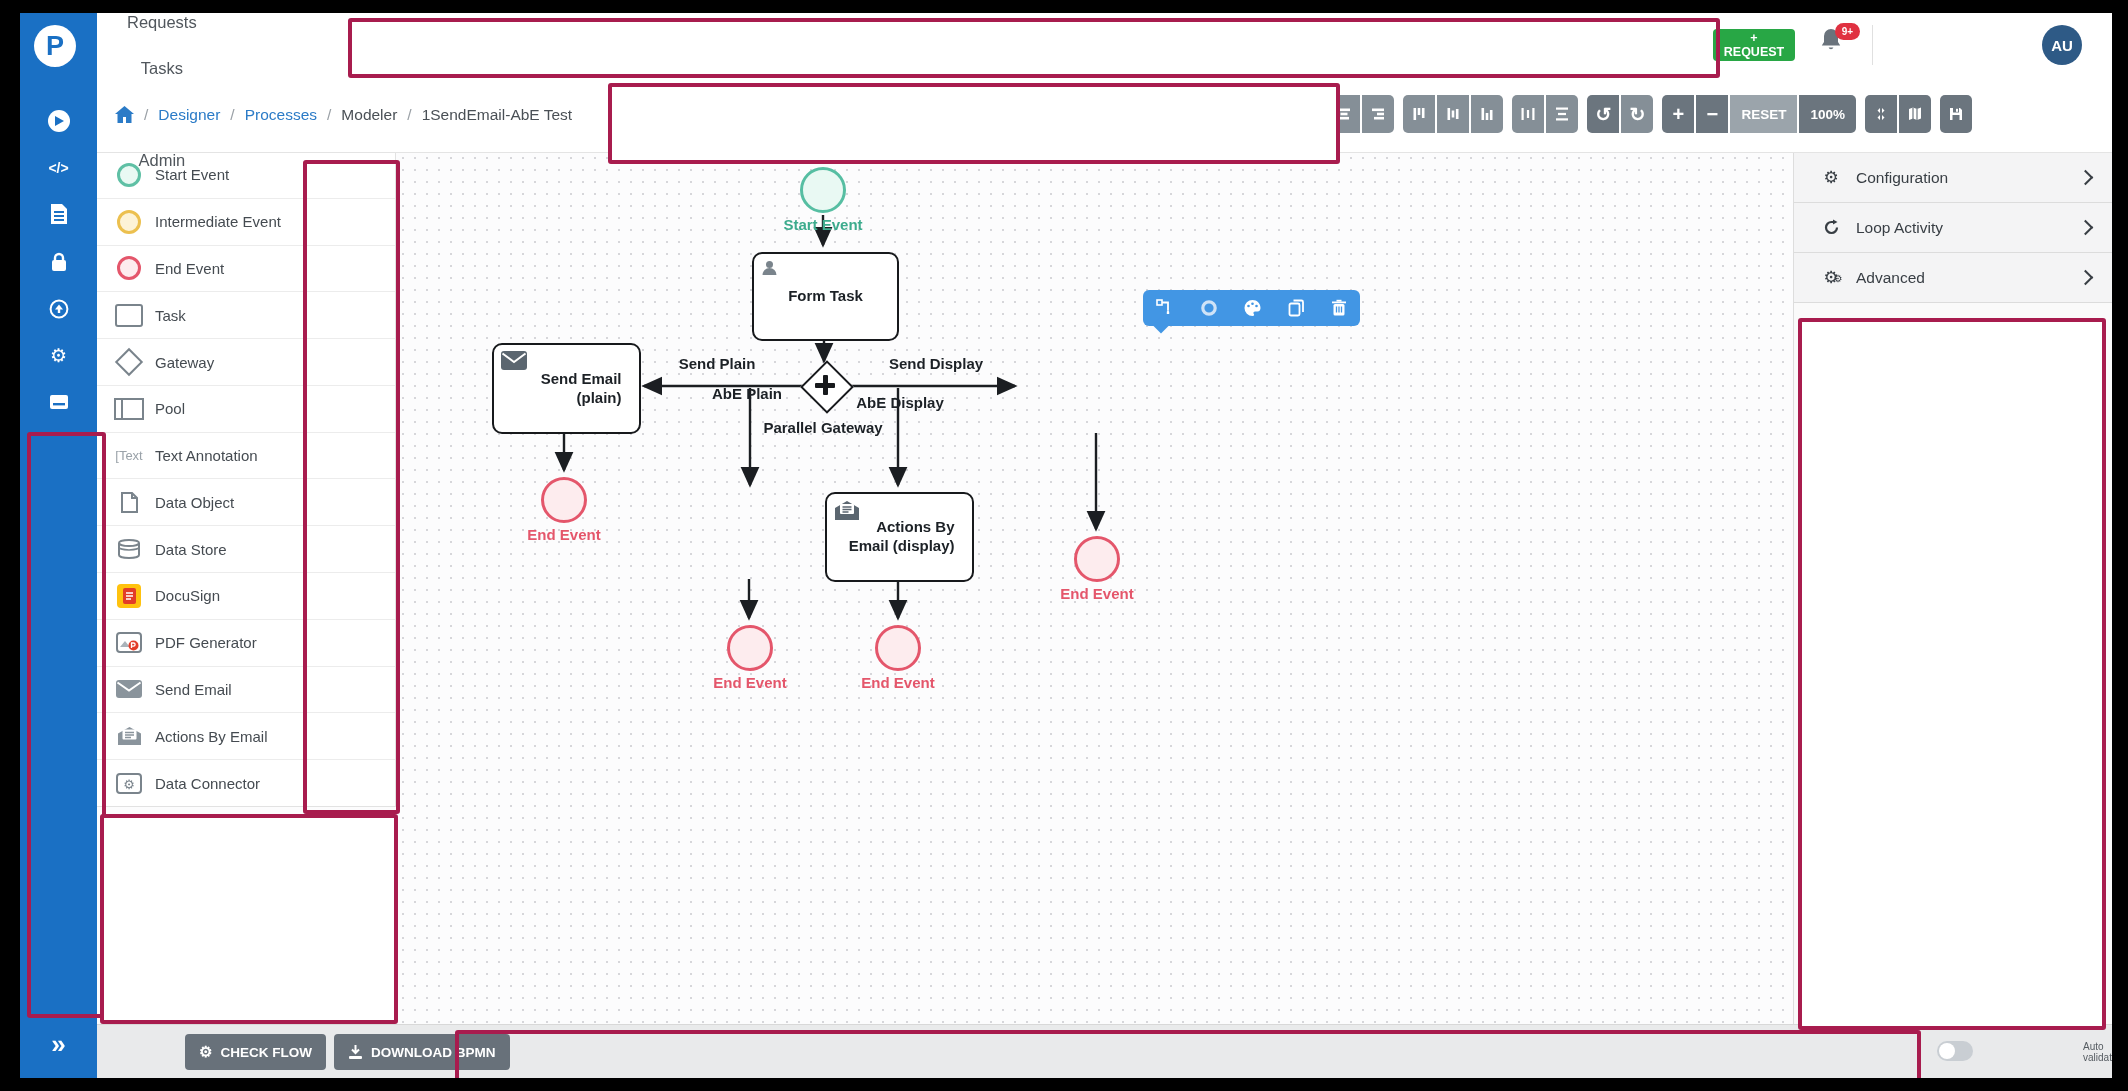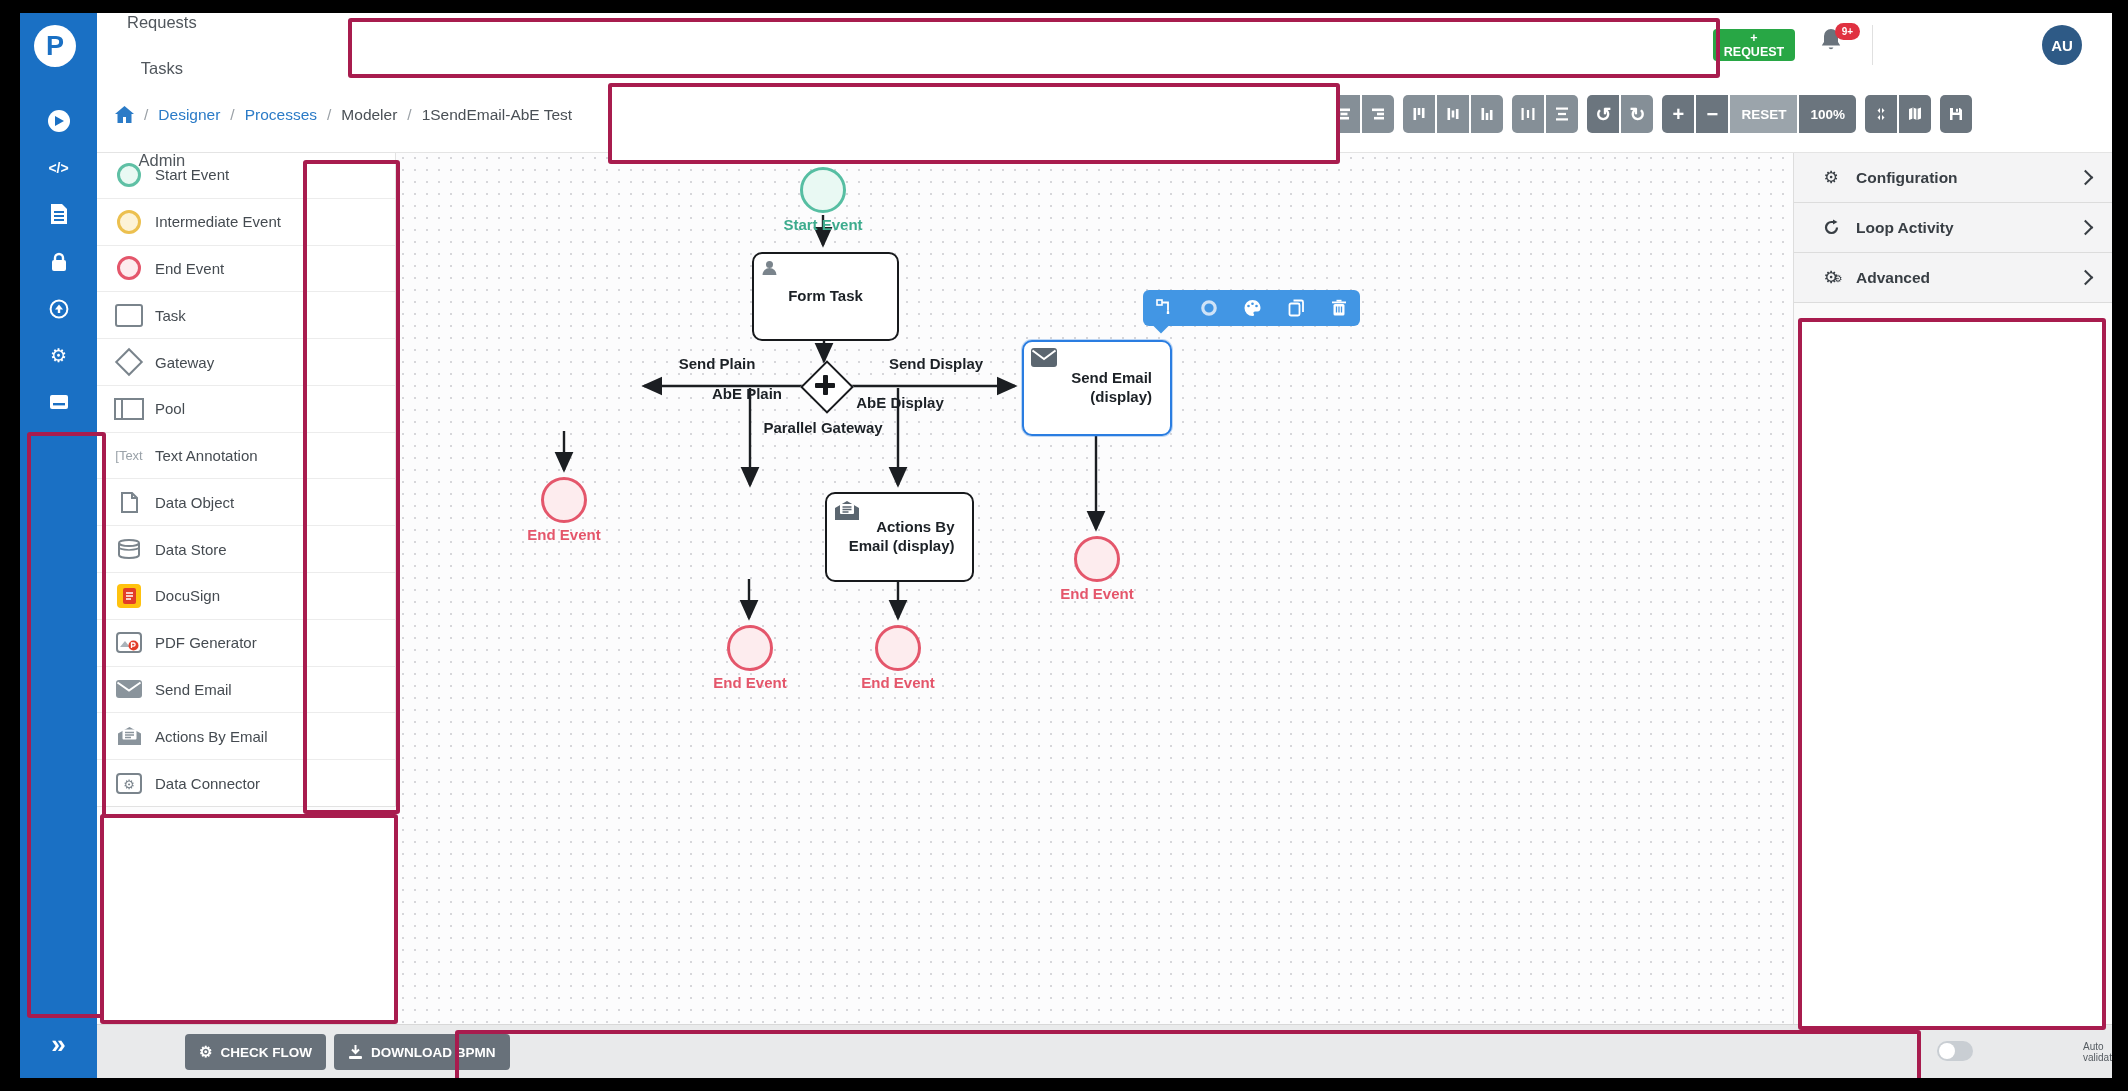--- a/index.html
+++ b/index.html
@@ -84,21 +84,21 @@
   .shape-gw{width:16px;height:16px;border:2px solid #7a848c;transform:rotate(45deg);background:#fff;}
   .shape-pool{width:26px;height:18px;border:2px solid #7a848c;background:#fff;position:relative;}
   .shape-pool:before{content:"";position:absolute;left:5px;top:0;bottom:0;width:2px;background:#7a848c;}
   .ta-glyph{font-size:13px;color:#9aa2a9;letter-spacing:0;}
   .docusign{width:24px;height:24px;background:#ffc20e;border-radius:4px;display:flex;align-items:center;justify-content:center;}
 
   
   #inspector{position:absolute;left:1773px;top:139px;width:319px;height:872px;background:#fafafa;border-left:1px solid #dddddd;z-index:3;}
   .irow{height:49px;background:#f4f4f5;border-bottom:1px solid #dcdcdc;display:flex;align-items:center;padding:0 22px 0 26px;cursor:pointer;}
   .irow:first-child{border-top:1px solid #dcdcdc;}
-  .irow .ilabel{margin-left:14px;font-size:15.5px;font-weight:700;color:#383e44;}
+  .irow .ilabel{margin-left:14px;font-size:15.5px;font-weight:400;color:#383e44;}
   .irow .iicon{width:22px;display:flex;justify-content:center;color:#383e44;font-size:17px;}
   .chev{margin-left:auto;width:9px;height:9px;border-right:2.5px solid #383e44;border-top:2.5px solid #383e44;transform:rotate(45deg);}
 
   
   #bottombar{position:absolute;left:77px;top:1011px;width:2015px;height:54px;background:#e9eaeb;border-top:1px solid #d8d8d8;z-index:4;}
   .bbtn{position:absolute;top:9px;height:36px;background:#68717a;color:#fff;border:none;border-radius:4px;
       font-size:13.5px;font-weight:bold;font-family:inherit;display:flex;align-items:center;gap:8px;padding:0 14px;cursor:pointer;}
   .toggle{position:absolute;left:1840px;top:16px;width:36px;height:20px;background:#c9ced3;border-radius:10px;cursor:pointer;}
   .toggle:before{content:"";position:absolute;left:2px;top:2px;width:16px;height:16px;border-radius:50%;background:#fff;}
   .toggle-label{position:absolute;left:1986px;top:16px;font-size:10px;color:#555b61;}
@@ -330,28 +330,28 @@
 
     <div id="gateway"></div>
     <div id="gateway-plus"></div>
     <div class="flow-label" style="left:726px;top:267px;">Parallel Gateway</div>
 
     <div class="flow-label" style="left:620px;top:203px;">Send Plain</div>
     <div class="flow-label" style="left:650px;top:233px;">AbE Plain</div>
     <div class="flow-label" style="left:839px;top:203px;">Send Display</div>
     <div class="flow-label" style="left:803px;top:233px;margin-top:9px;">AbE Display</div>
 
-
-    <div class="node selected" style="left:925px;top:188px;width:146px;height:92px;">
+    <div class="node" style="left:395px;top:191px;width:145px;height:87px;">
       <svg class="corner-ic" width="26" height="19" viewBox="0 0 26 19">
         <rect width="26" height="19" rx="3" fill="#5b6670"></rect>
           <path d="M1.5 2.5L13 11 24.5 2.5" stroke="#fff" stroke-width="2" fill="none"></path>
       </svg>
-      <span class="nlabel" style="width:110px;">Send Email (display)</span>
-    </div>
+      <span class="nlabel" style="width:110px;">Send Email (plain)</span>
+    </div>
+
 
     <div id="ctx-toolbar">
       <svg width="18" height="18" viewBox="0 0 18 18">
         <rect x="1" y="1" width="5" height="5" fill="none" stroke="#fff" stroke-width="1.6"></rect>
           <path d="M6 3.5h6v8" stroke="#fff" stroke-width="1.8" fill="none"></path>
           <path d="M9.5 11.5h5M12 9v5" stroke="#fff" stroke-width="0" fill="none"></path>
           <path d="M12 11.5l0 2" stroke="#fff" stroke-width="1.8"></path>
           <rect x="10.8" y="12.6" width="2.4" height="2.4" fill="#fff"></rect>
       </svg>
       <svg width="18" height="18" viewBox="0 0 18 18">

